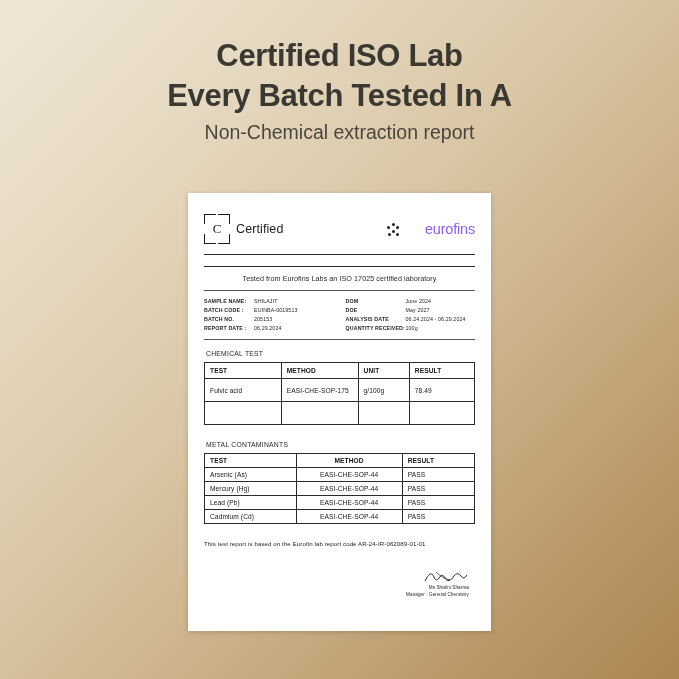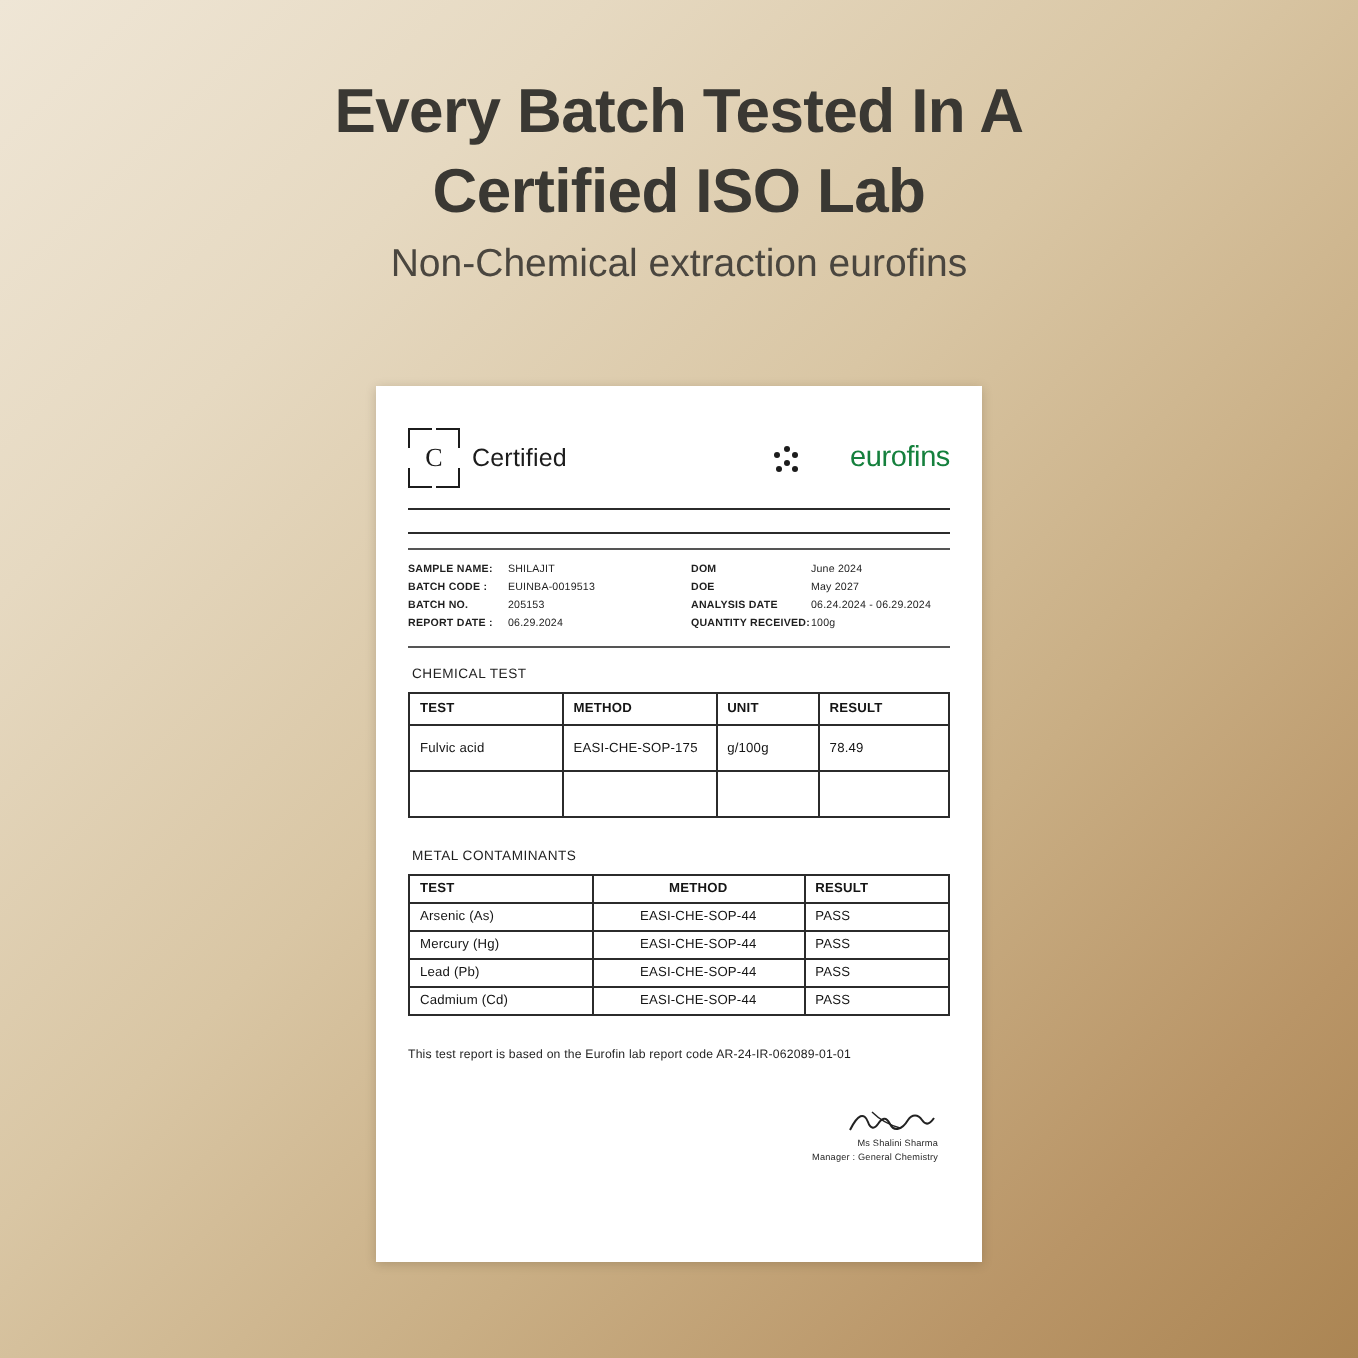--- a/index.html
+++ b/index.html
@@ -111,21 +111,21 @@
   }
   .euro-dots i {
     position: absolute;
     width: 3.4px;
     height: 3.4px;
     border-radius: 50%;
     background: #1c1c1c;
   }
   .euro-name {
     font-size: 14.5px;
-    color: #15803d;
+    color: #8b5cf6;
     letter-spacing: -0.2px;
     margin-left: 20px;
   }
   .rule {
     border: none;
     border-top: 1.1px solid #2b2b2b;
     margin: 3px 0 0 0;
   }
   .title-band {
     margin: 12px auto 0 auto;
@@ -222,26 +222,26 @@
     letter-spacing: 0.1px;
     line-height: 1.5;
   }
 </style>
 </head>
 <body>
 
 <div class="page">
 
   <div class="headline">
+    <div>Certified ISO Lab</div>
     <div>Every Batch Tested In A</div>
-    <div>Certified ISO Lab</div>
   </div>
 
   <div class="subhead">
-    <div>Non-Chemical extraction eurofins</div>
+    <div>Non-Chemical extraction report</div>
   </div>
 
   <div class="sheet">
     <div class="sheet-inner">
 
       <div class="brand-row">
         <div class="brand-left">
           <div class="brand-mark">
             <span class="corner tl"></span>
             <span class="corner tr"></span>
@@ -262,20 +262,21 @@
           </span>
           <span class="euro-name">eurofins</span>
         </div>
       </div>
 
       <hr class="rule">
 
 
       <hr class="rule2">
 
+      <div class="tested-line">Tested from Eurofins Labs an ISO 17025 certified laboratory</div>
 
       <hr class="rule3">
 
       <div class="meta">
         <div class="meta-col left">
           <div class="meta-row">
             <span class="meta-k">SAMPLE NAME:</span>
             <span class="meta-v">SHILAJIT</span>
           </div>
           <div class="meta-row">

